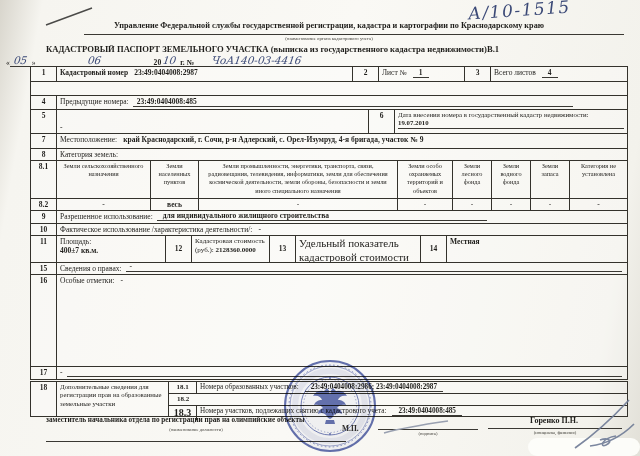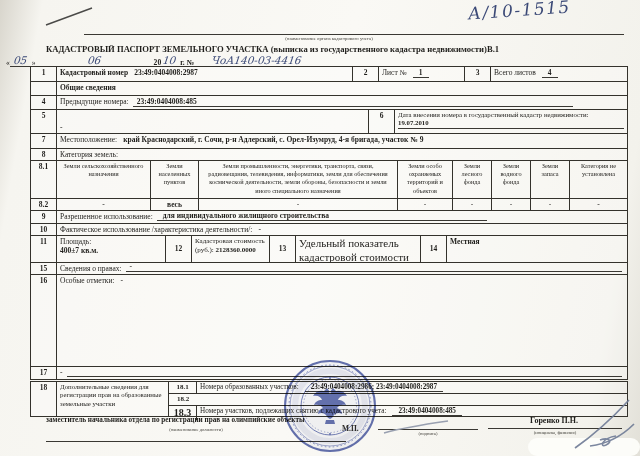--- a/index.html
+++ b/index.html
@@ -44,20 +44,21 @@
   .sticker{left:528px;top:438px;width:112px;height:18px;background:rgba(253,253,250,0.95);border-radius:9px;}
   svg{position:absolute;left:0;top:0;pointer-events:none;}
 </style>
 </head>
 <body>
 
 <div class="stage">
 
   <div class="abs hand ref">А/10-1515</div>
 
+  <div class="abs org-line">Управление Федеральной службы государственной регистрации, кадастра и картографии по Краснодарскому краю</div>
   <div class="abs org-rule"></div>
   <div class="abs org-cap">(наименование органа кадастрового учета)</div>
   <div class="abs title-row">
     <span>КАДАСТРОВЫЙ ПАСПОРТ ЗЕМЕЛЬНОГО УЧАСТКА (выписка из государственного кадастра недвижимости)</span>
     <span>В.1</span>
   </div>
 
   <div class="abs date-line">
     <span>«</span>
     <span class="blank" style="width:22px"><span class="hand hand-sm">05</span></span>
@@ -73,21 +74,20 @@
     <div class="tr" style="height:14px">
       <div class="td num">1</div>
       <div class="td" style="flex:0 0 296px"><span class="b">Кадастровый номер</span><span class="gap6"></span><span class="b">23:49:0404008:2987</span></div>
       <div class="td num">2</div>
       <div class="td" style="flex:0 0 86px"><span>Лист №</span><span class="gap6"></span><span class="b uv">1</span></div>
       <div class="td num">3</div>
       <div class="td" style="flex:1"><span>Всего листов</span><span class="gap6"></span><span class="b uv">4</span></div>
     </div>
     <div class="tr" style="height:14px">
       <div class="td num"></div>
-      <div class="td b" style="flex:1">Общие сведения</div>
     </div>
     <div class="tr" style="height:14px">
       <div class="td num">4</div>
       <div class="td flexcell" style="flex:1">
         <span>Предыдущие номера:</span>
         <span class="fill-u" style="max-width:440px">
             <span class="b" style="padding-left:4px">23:49:0404008:485</span>
           </span>
       </div>
     </div>

